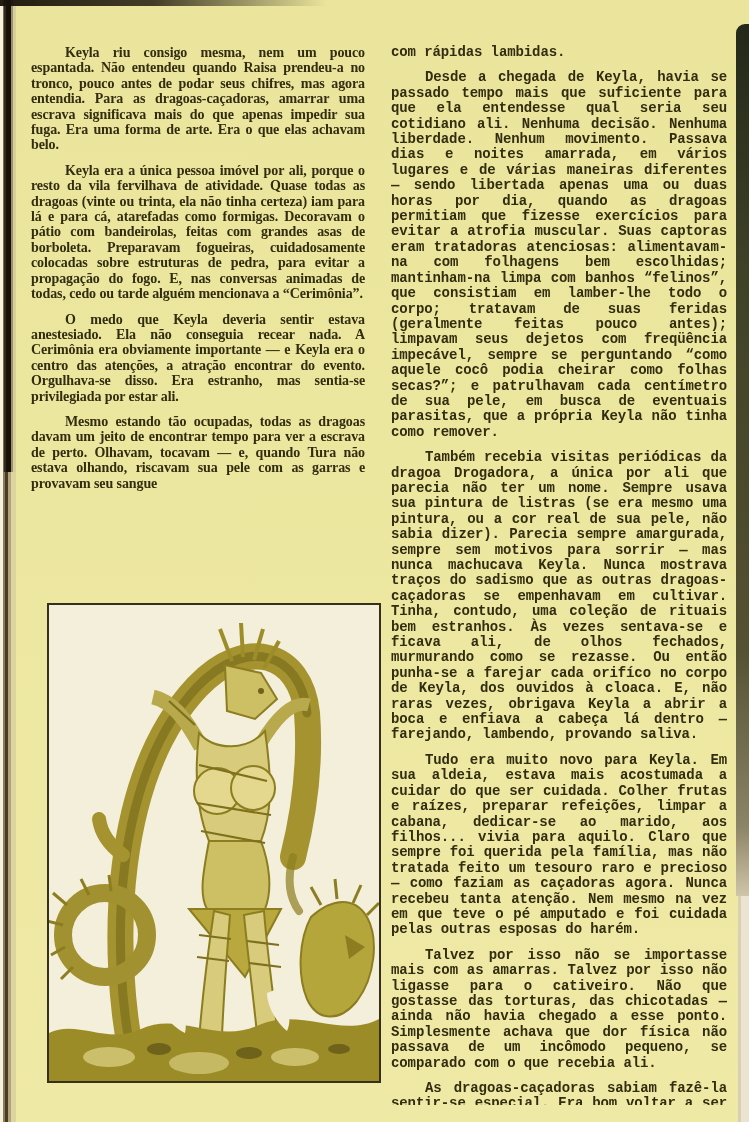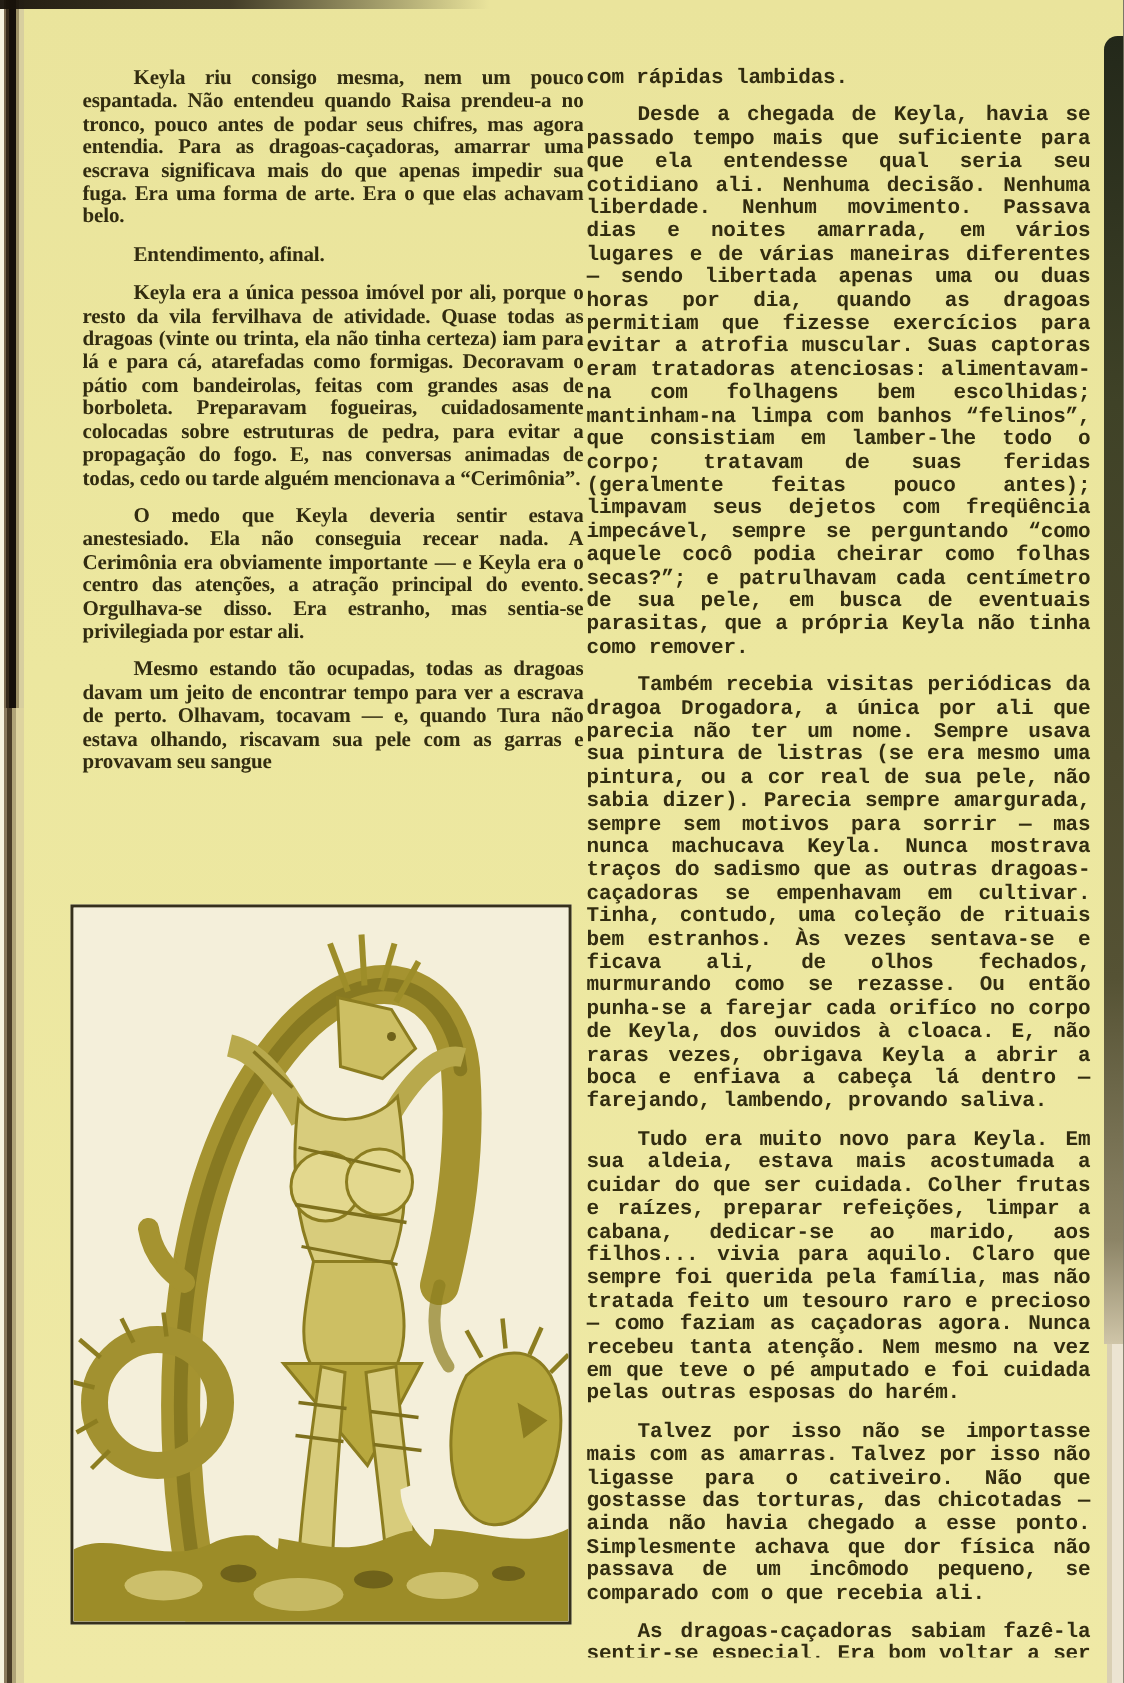--- a/index.html
+++ b/index.html
@@ -31,21 +31,21 @@
   .edge-light{
     position:absolute;right:0;top:896px;width:11px;height:226px;
     background:linear-gradient(90deg,#d9cfb4 0 3px,#ece4d2 3px 11px);
   }
   
   .col{
     position:absolute;
     font-size:14px;line-height:15.4px;font-weight:700;
     color:#322c10;text-align:justify;letter-spacing:-.1px;
   }
-  .col-left{left:55px;top:45px;width:334px;height:556px;overflow:hidden;font-family:Liberation Serif, serif;}
+  .col-left{left:31px;top:45px;width:334px;height:556px;overflow:hidden;font-family:Liberation Serif, serif;}
   .col-right{left:391px;top:45px;width:336px;height:1060px;overflow:hidden;font-family:Liberation Mono, monospace;}
   .para{margin:0 0 10px 0;text-indent:34px;}
   .col-right .para:first-child{text-indent:0;}
   
   .figure-frame{
     position:absolute;left:47px;top:603px;width:334px;height:480px;
     border:2px solid #35301c;background:#f4efda;box-sizing:border-box;
   }
   .figure-frame svg{display:block;width:330px;height:476px;}
 </style>
@@ -55,23 +55,22 @@
 <div class="screen">
 
   <div class="spine-top"></div>
   <div class="spine-bottom"></div>
   <div class="top-shadow"></div>
   <div class="edge-dark"></div>
   <div class="edge-light"></div>
 
   <div class="col col-left">
       <p class="para">Keyla riu consigo mesma, nem um pouco espantada. Não entendeu quando Raisa prendeu-a no tronco, pouco antes de podar seus chifres, mas agora entendia. Para as dragoas-caçadoras, amarrar uma escrava significava mais do que apenas impedir sua fuga. Era uma forma de arte. Era o que elas achavam belo.</p>
-      <p class="para">Entendimento, afinal.</p>
       <p class="para">Keyla era a única pessoa imóvel por ali, porque o resto da vila fervilhava de atividade. Quase todas as dragoas (vinte ou trinta, ela não tinha certeza) iam para lá e para cá, atarefadas como formigas. Decoravam o pátio com bandeirolas, feitas com grandes asas de borboleta. Preparavam fogueiras, cuidadosamente colocadas sobre estruturas de pedra, para evitar a propagação do fogo. E, nas conversas animadas de todas, cedo ou tarde alguém mencionava a “Cerimônia”.</p>
-      <p class="para">O medo que Keyla deveria sentir estava anestesiado. Ela não conseguia recear nada. A Cerimônia era obviamente importante — e Keyla era o centro das atenções, a atração principal do evento. Orgulhava-se disso. Era estranho, mas sentia-se privilegiada por estar ali.</p>
+      <p class="para">O medo que Keyla deveria sentir estava anestesiado. Ela não conseguia recear nada. A Cerimônia era obviamente importante — e Keyla era o centro das atenções, a atração encontrar do evento. Orgulhava-se disso. Era estranho, mas sentia-se privilegiada por estar ali.</p>
       <p class="para">Mesmo estando tão ocupadas, todas as dragoas davam um jeito de encontrar tempo para ver a escrava de perto. Olhavam, tocavam — e, quando Tura não estava olhando, riscavam sua pele com as garras e provavam seu sangue</p>
     </div>
 
   <div class="figure-frame">
     <svg viewBox="0 0 330 476" xmlns="http://www.w3.org/2000/svg">
       <rect x="0" y="0" width="330" height="476" fill="#f4efda"></rect>
 
       <g fill="none" stroke-linecap="round">
         <path d="M86,470 C58,340 66,170 148,82 C198,30 252,48 258,108 C262,160 254,212 244,252" stroke="#a59330" stroke-width="26"></path>
         <path d="M86,470 C58,340 66,170 148,82 C198,30 252,48 258,108" stroke="#7e701c" stroke-width="9" opacity=".75"></path>

